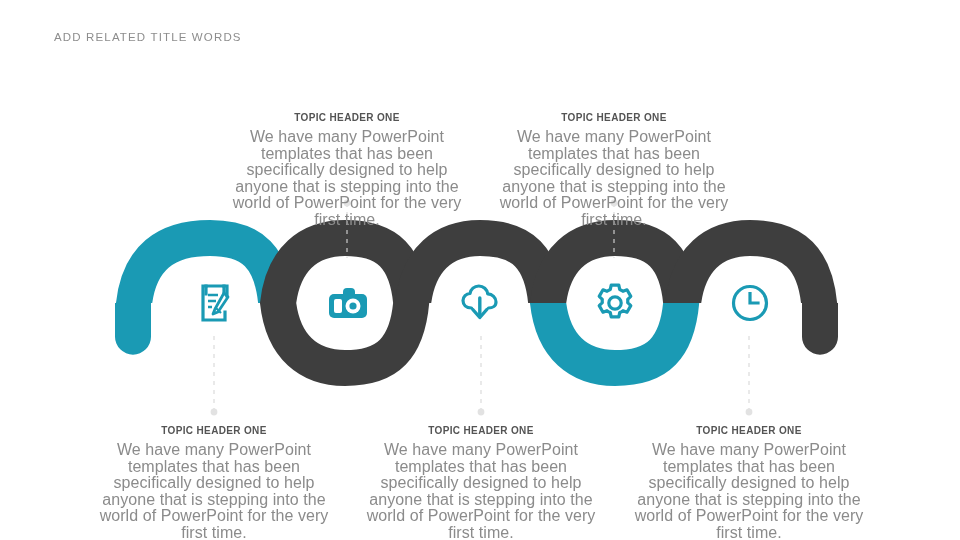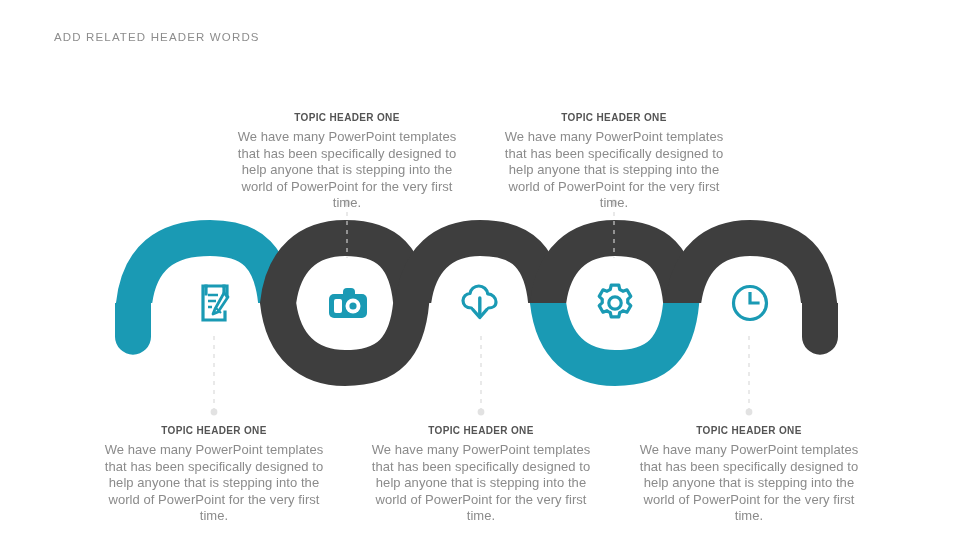--- a/index.html
+++ b/index.html
@@ -64,21 +64,21 @@
   }
   .topic-heading {
     font-size: 10px;
     font-weight: bold;
     color: #545454;
     letter-spacing: 0.35px;
     margin-bottom: 6px;
     white-space: nowrap;
   }
   .topic-body {
-    font-size: 13px;
+    font-size: 16px;
     color: #8b8b8b;
     line-height: 16.6px;
     letter-spacing: 0.06px;
   }
 
   
   #block-2 { left: 229px; top: 112px; }
   #block-4 { left: 496px; top: 112px; }
   
   #block-1 { left: 96px;  top: 425px; }
@@ -100,21 +100,21 @@
   #icon-4 { left: 591px; top: 279px; }
   #icon-5 { left: 726px; top: 279px; }
   .icon-holder svg { display: block; }
 </style>
 </head>
 <body>
 
 <div id="slide">
 
   <div id="header">
-    <div id="title-sub">ADD RELATED HEADER WORDS</div>
+    <div id="title-sub">ADD RELATED TITLE WORDS</div>
   </div>
 
   <svg id="wave-svg" viewBox="0 0 960 540">
     <defs>
 
       <clipPath id="clip-upper">
           <rect x="0" y="0" width="960" height="303"></rect>
         </clipPath>
       <clipPath id="clip-lower">
           <rect x="0" y="303" width="960" height="237"></rect>

